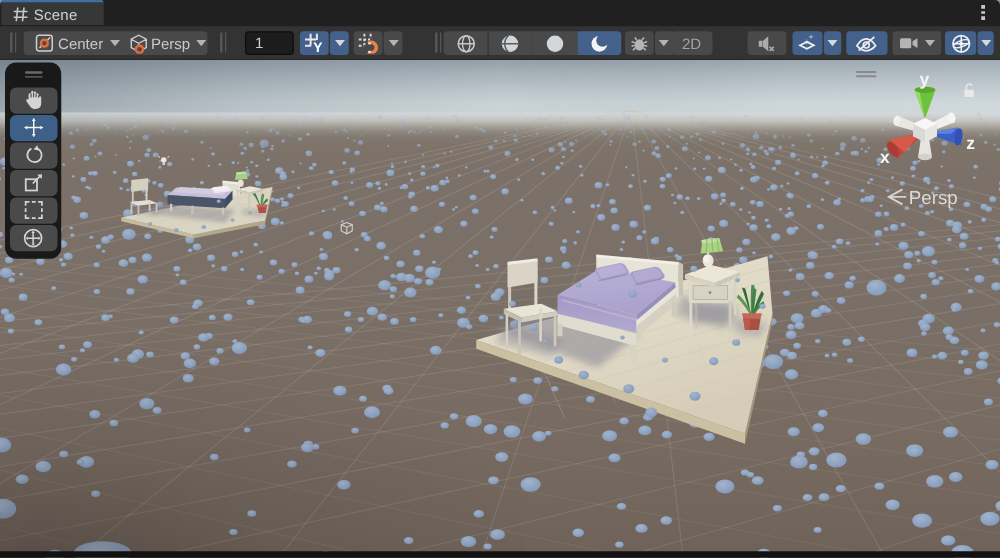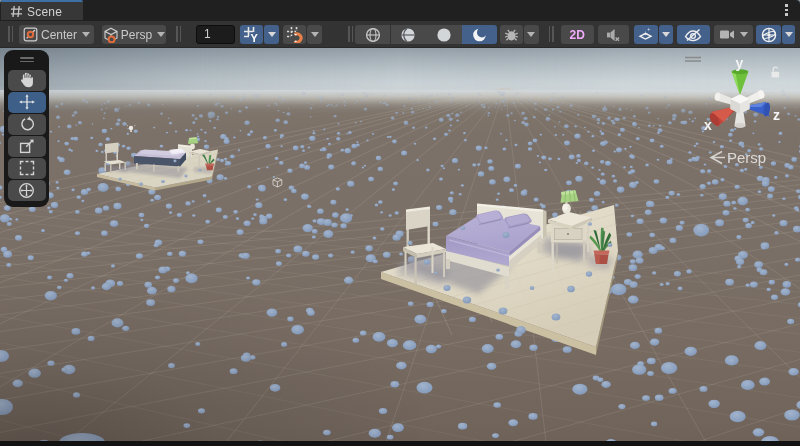--- a/index.html
+++ b/index.html
@@ -1514,21 +1514,21 @@
  </div>
  <div id="menu3">
         <i></i>
         <i></i>
         <i></i>
       </div>
 </div>
 <div id="toolbar">
  <div class="sep" style="left:8px"></div>
       <div class="sep" style="left:11.5px"></div>
- <div class="tbtn" style="left:19px;width:75px">
+ <div class="tbtn" style="left:19px;width:86px">
   <svg width="15" height="15" viewBox="0 0 15 15" style="margin-right:3px">
    <rect x="1.2" y="1.2" width="12.6" height="12.6" rx="2" fill="none" stroke="#cfcfcf" stroke-width="1.2"></rect>
    <path d="M9.5,5.5 L12,3" stroke="#cfcfcf" stroke-width="1.2"></path>
    <path d="M5.5,9.5 L3.6,11.4" stroke="#cfcfcf" stroke-width="1.2"></path>
    <circle cx="7.5" cy="7.5" r="2.7" fill="none" stroke="#e06c3c" stroke-width="2"></circle>
   </svg>
   <span>Center</span>
         <span class="caret" style="margin-left:5px"></span>
  </div>
  <div class="tbtn" style="left:102px;width:64px">
@@ -1593,21 +1593,21 @@
 <ellipse cx="7.5" cy="9" rx="3.8" ry="4.4" fill="#b6b6b6"></ellipse>
 <path d="M7.5,4.6 A2.5,2.2 0 0 1 10,6.8 L5,6.8 A2.5,2.2 0 0 1 7.5,4.6" fill="#b6b6b6"></path>
 <path d="M5.4,4.9 L3.8,3.0 M9.6,4.9 L11.2,3.0 M3.9,7.3 L1.3,6.2 M3.8,9.4 L1.2,9.8 M4.3,11.3 L2.3,13.2 M11.1,7.3 L13.7,6.2 M11.2,9.4 L13.8,9.8 M10.7,11.3 L12.7,13.2" stroke="#b6b6b6" stroke-width="1.3" fill="none"></path>
 </svg>
  </div>
  <div class="tbtn" style="left:524px;width:14.5px">
         <span class="caret"></span>
       </div>
  <div class="sep" style="left:548.5px"></div>
       <div class="sep" style="left:552px"></div>
- <div class="tbtn" style="left:561px;width:32.5px;font-weight:bold;color:#f0abfc">2D</div>
+ <div class="tbtn" style="left:537px;width:32.5px;font-weight:normal;color:#a3a3a3">2D</div>
  <div class="tbtn" style="left:597.5px;width:31px">
   <svg width="16" height="16" viewBox="0 0 16 16">
    <rect x="2" y="5.6" width="3" height="4.8" fill="#ababab"></rect>
    <polygon points="5.4,5.6 9.6,2 9.6,14 5.4,10.4" fill="#ababab"></polygon>
    <path d="M10.6,10.4 L14,13.8 M14,10.4 L10.6,13.8" stroke="#ababab" stroke-width="1.4"></path>
   </svg>
  </div>
  <div class="tbtn blue" style="left:634px;width:23.5px">
   <svg width="17" height="17" viewBox="0 0 17 17">
    <polygon points="8.5,7.5 14,10.2 8.5,13 3,10.2" fill="none" stroke="#f0f0f0" stroke-width="1.4"></polygon>

